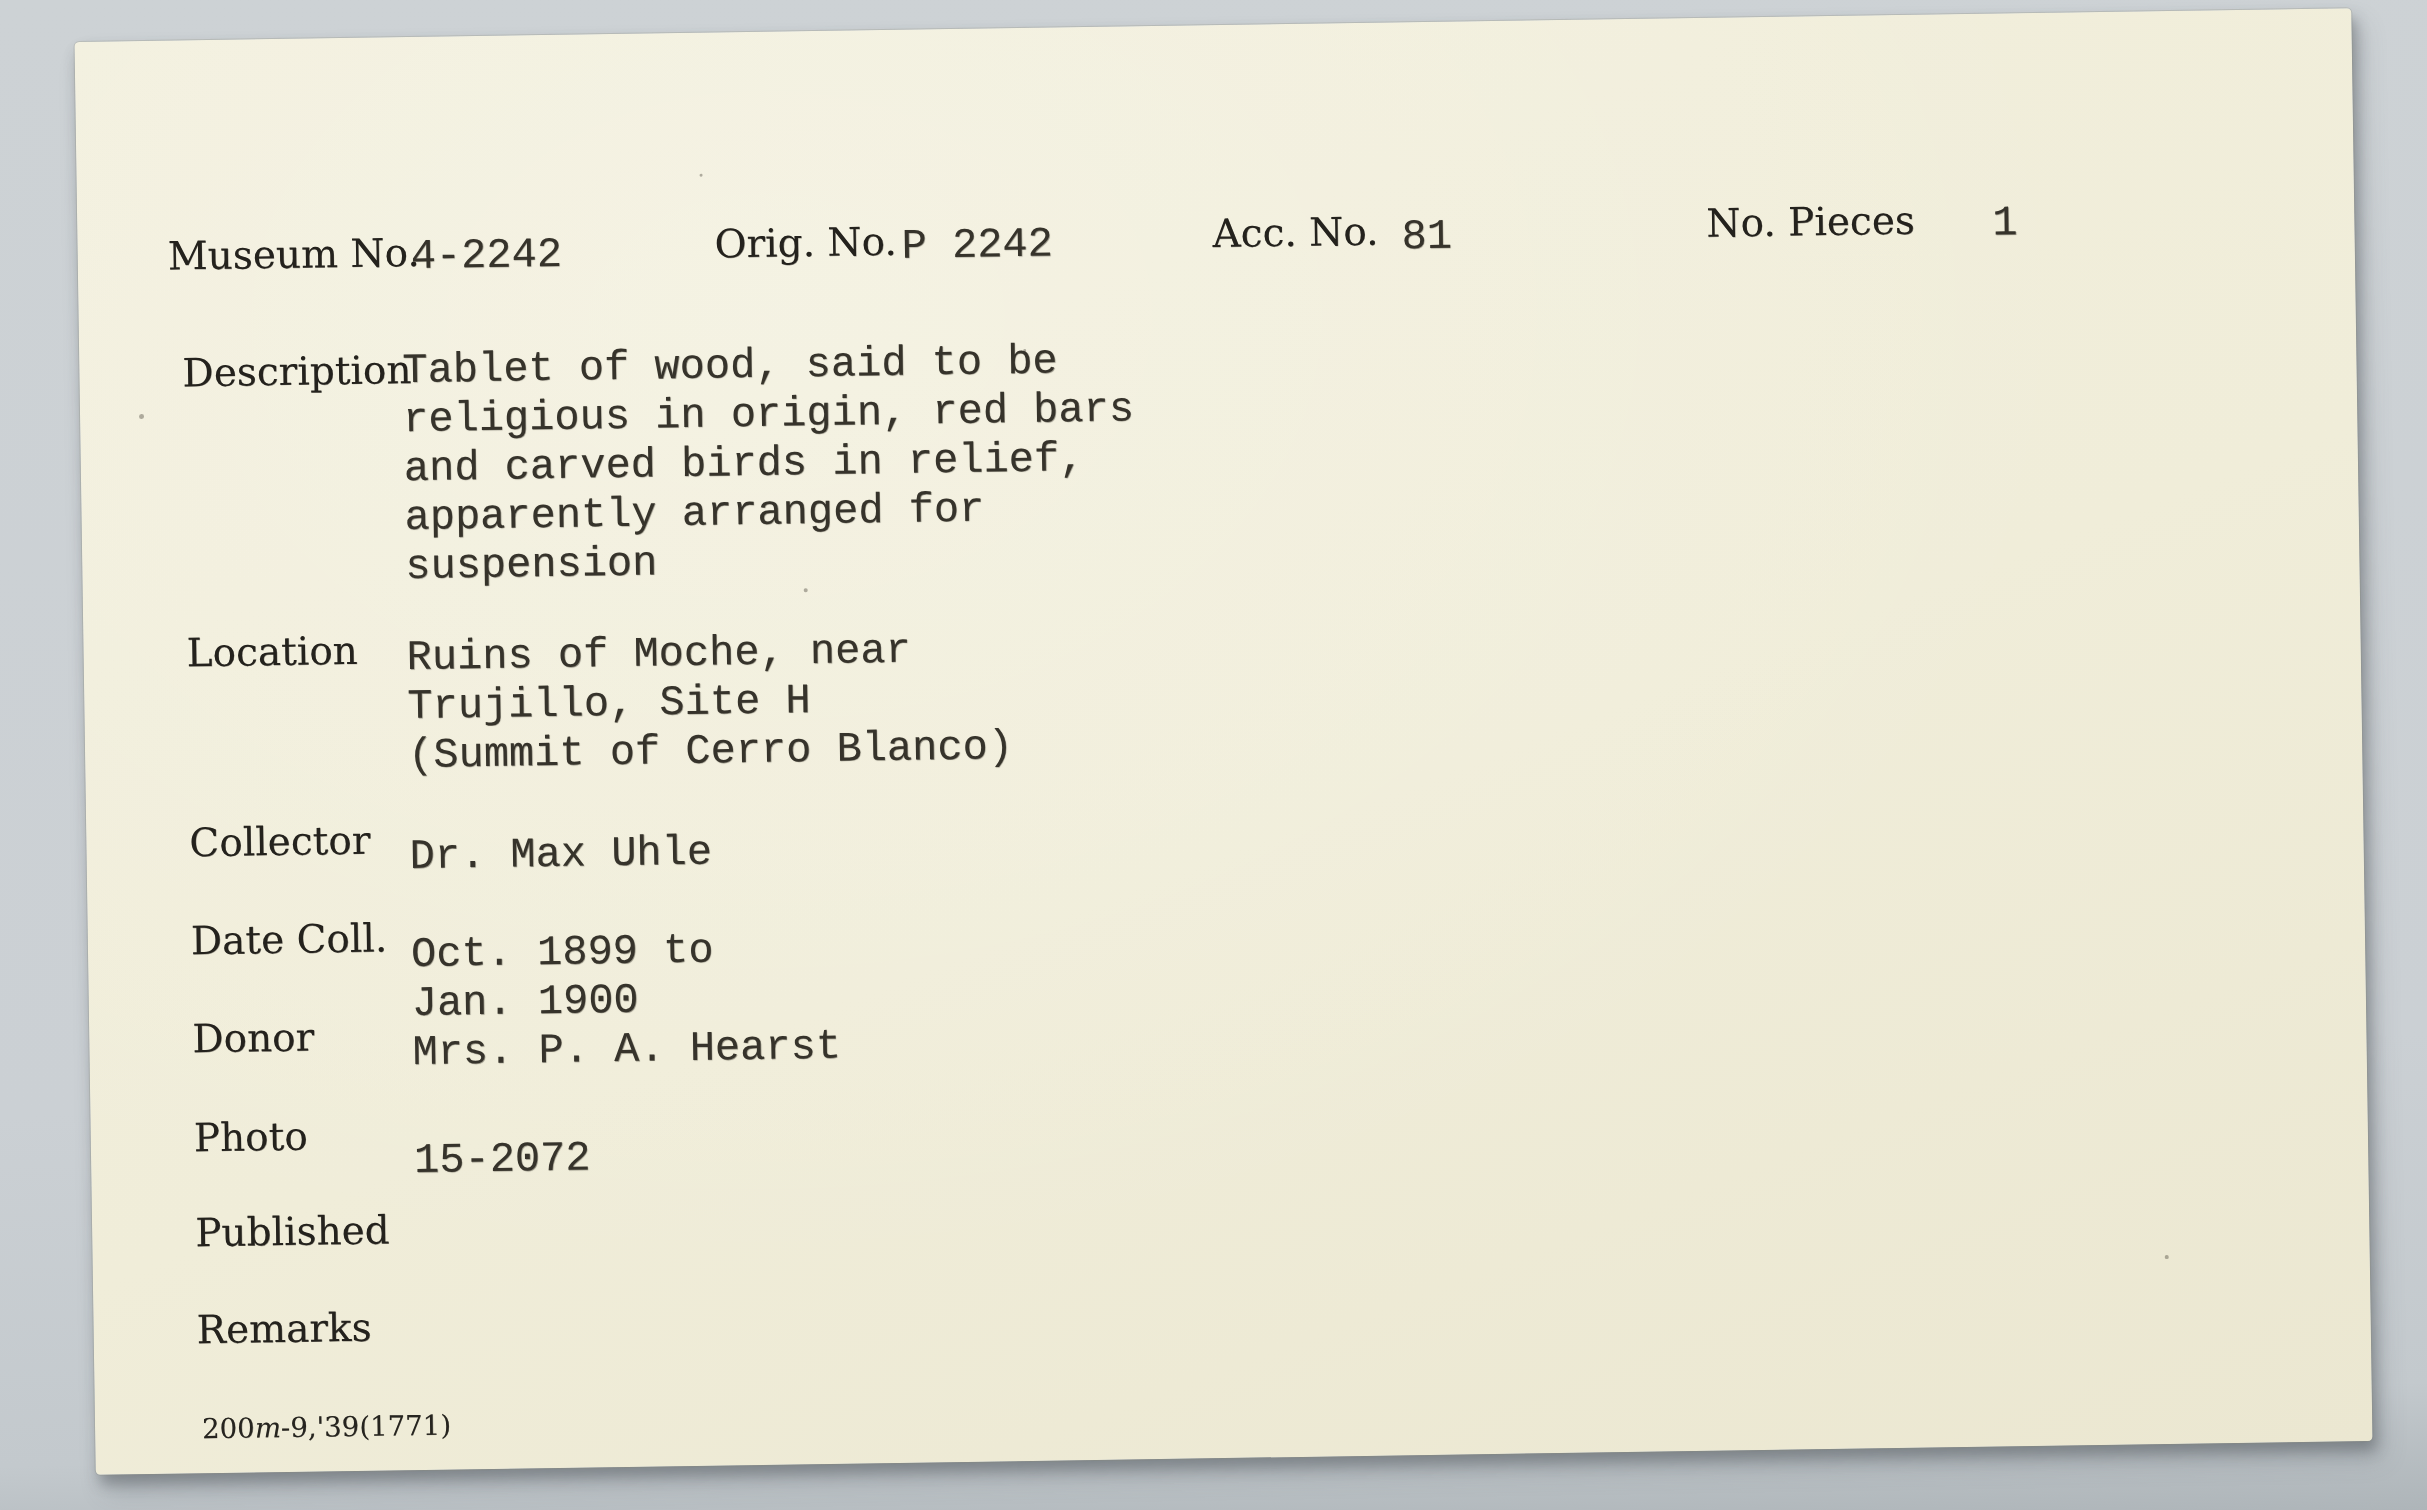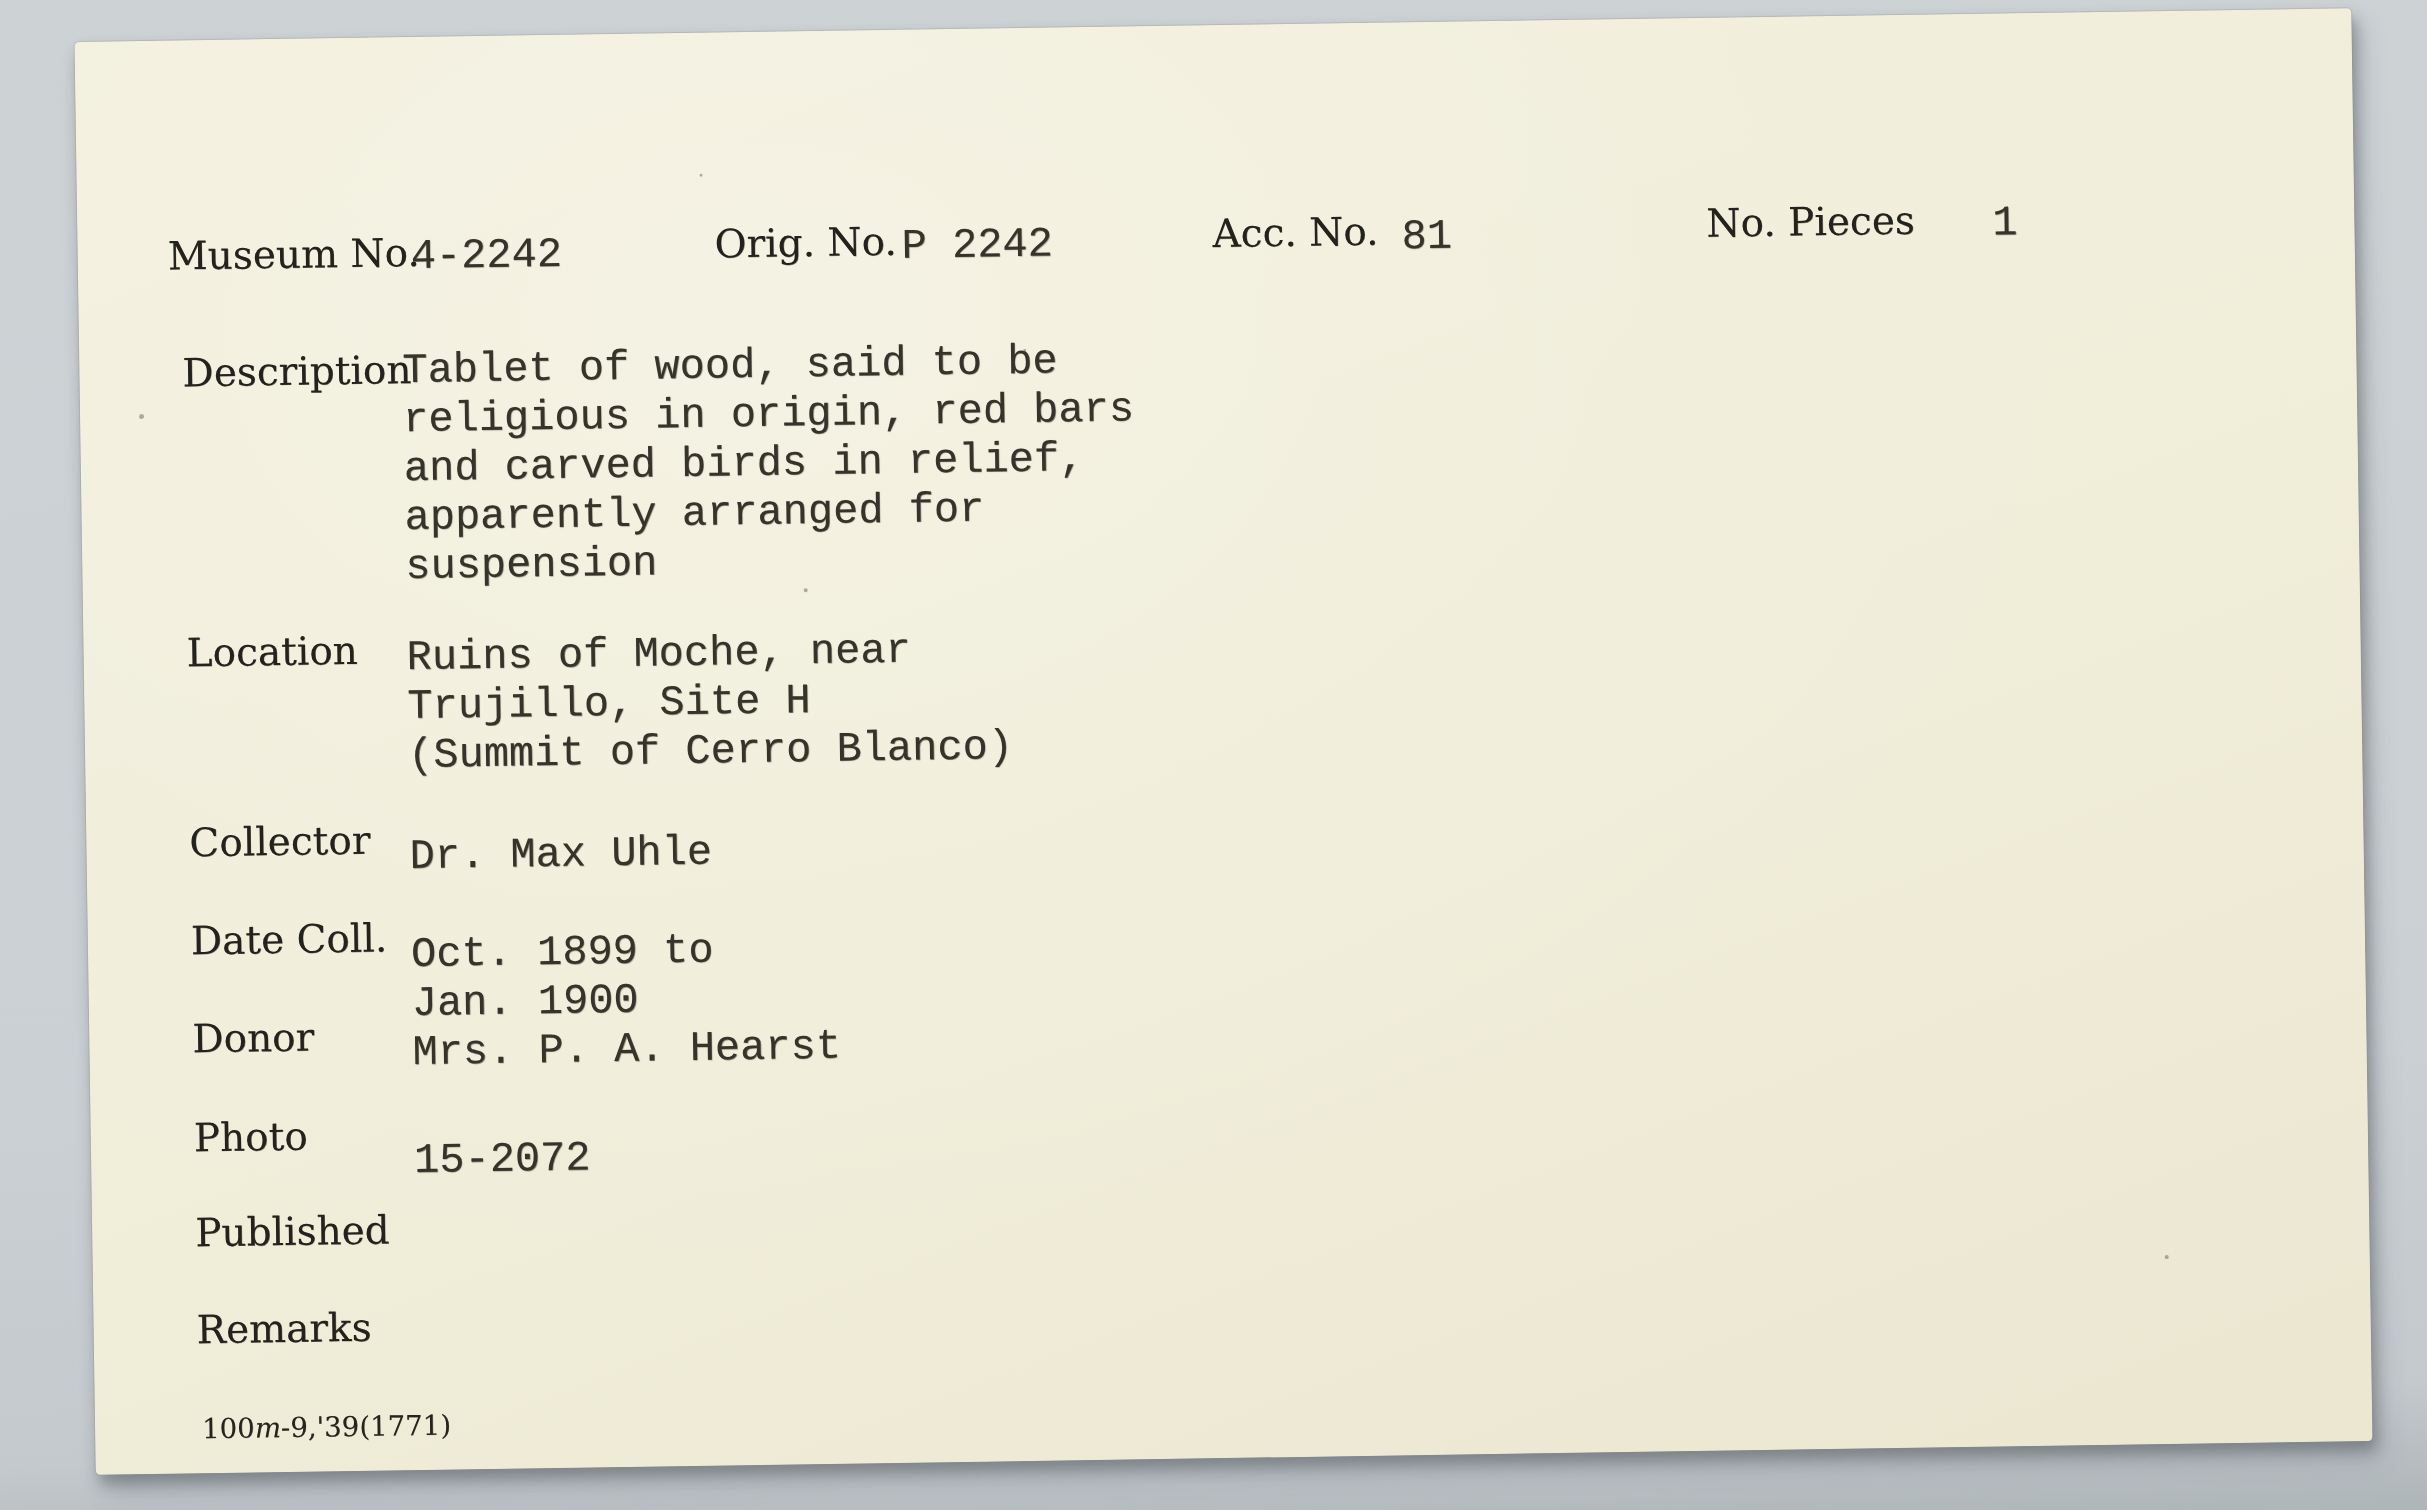--- a/index.html
+++ b/index.html
@@ -120,21 +120,21 @@
     <span class="typed" style="left:323px; top:993px;">Mrs. P. A. Hearst</span>
 
     <span class="printed" style="left:103px; top:1077px;">Photo</span>
     <span class="typed" style="left:323px; top:1101px;">15-2072</span>
 
     <span class="printed" style="left:103px; top:1172px;">Published</span>
 
     <span class="printed" style="left:103px; top:1269px;">Remarks</span>
 
     <div class="footer-code">
-      <span>100</span><span class="ital">m</span><span>-9,'39(1771)</span>
+      <span>200</span><span class="ital">m</span><span>-9,'39(1771)</span>
     </div>
 
     <div class="speck" style="left:59px;  top:373px;  width:4.8px; height:4.8px;"></div>
     <div class="speck" style="left:721px; top:557px;  width:3.8px; height:3.8px;"></div>
     <div class="speck" style="left:944px; top:321px;  width:2.9px; height:2.9px;"></div>
     <div class="speck" style="left:2072px;top:1244px; width:3.8px; height:3.8px;"></div>
     <div class="speck" style="left:623px; top:141px;  width:2.9px; height:2.9px;"></div>
   </div>
 </div>
 

